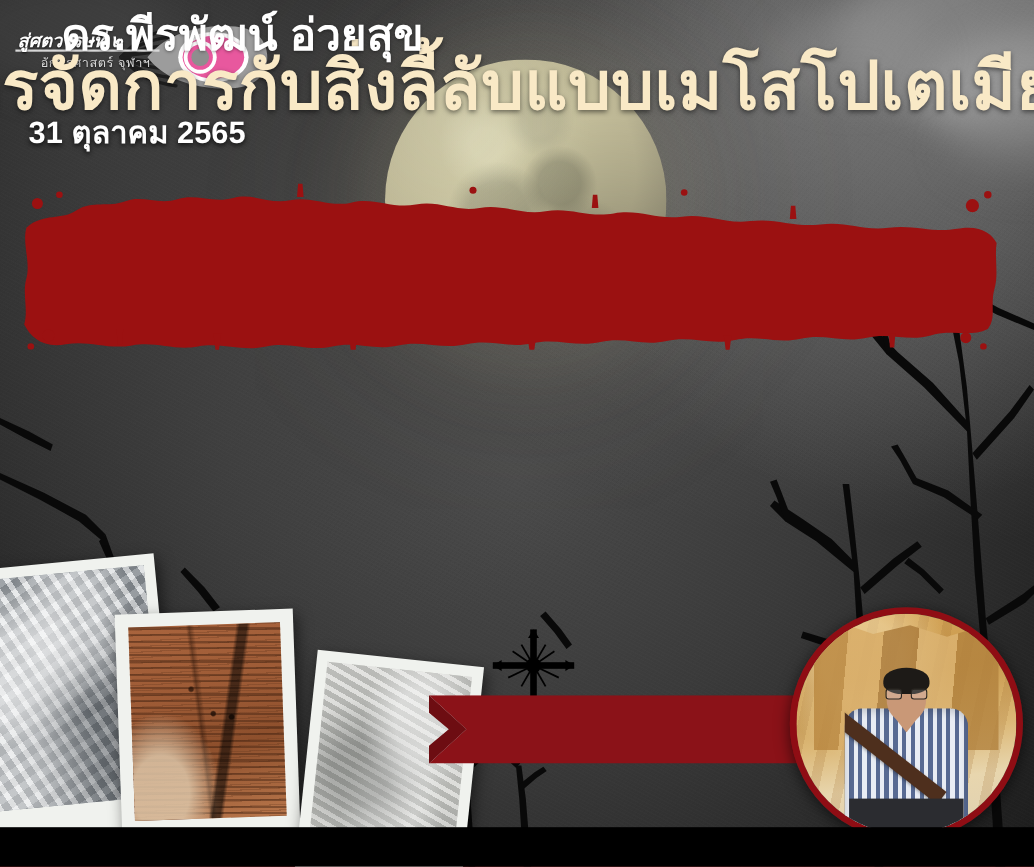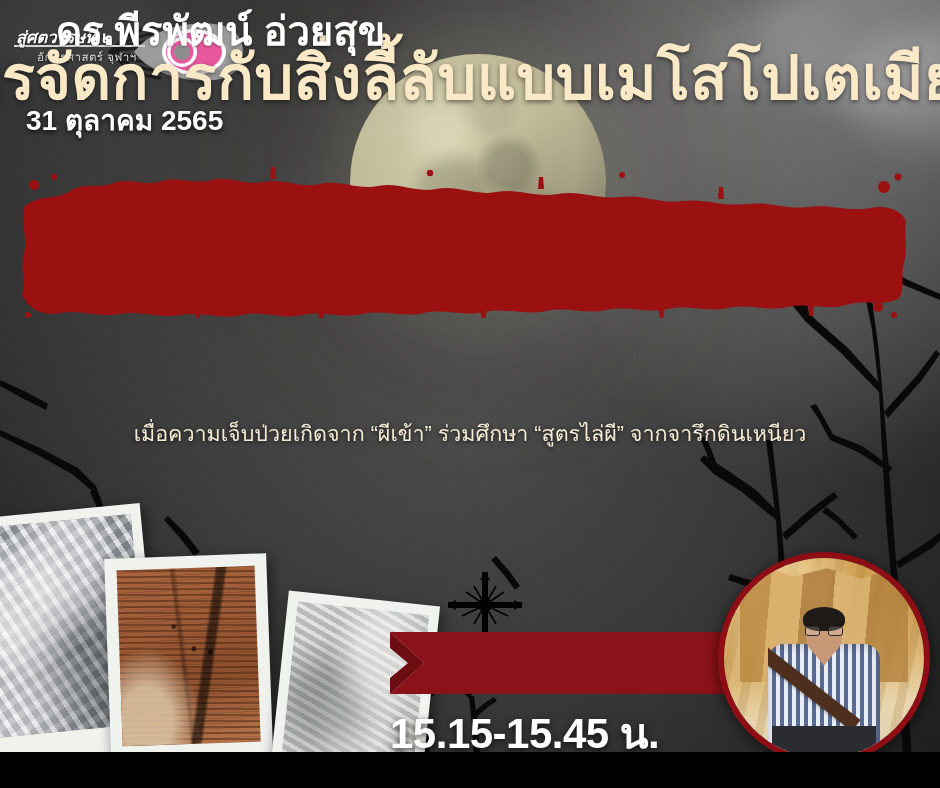--- a/index.html
+++ b/index.html
@@ -474,42 +474,40 @@
         <circle cx="860" cy="144" r="5"></circle>
           <circle cx="876" cy="152" r="3"></circle>
         <circle cx="412" cy="10" r="3.2"></circle>
           <circle cx="604" cy="12" r="3"></circle>
       </g>
     </svg>
   </div>
   <div class="title-text">การจัดการกับสิ่งลี้ลับแบบเมโสโปเตเมีย</div>
 
   <div class="desc">
-    <div>เมื่อความเจ็บป่วยเกิดจาก “ผีเข้า” ร่วมศึกษา “สูตรไล่ผี” จากจารึกดินเหนียว</div>
   </div>
 
   <div class="polaroid" id="photo-relief">
     <div class="ph"></div>
   </div>
   <div class="polaroid" id="photo-tablet">
     <div class="ph"></div>
   </div>
   <div class="polaroid" id="photo-lamassu">
     <div class="ph"></div>
   </div>
 
   <div class="ribbon">
     <svg width="450" height="62" viewBox="0 0 450 62" preserveAspectRatio="none" aria-hidden="true">
       <path fill="#8B1218" d="M0 0 L450 0 L450 62 L0 62 L34 31 Z"></path>
       <path fill="#6d0d12" d="M0 0 L34 31 L0 62 L0 46 L18 31 L0 16 Z"></path>
     </svg>
   </div>
   <div class="ribbon-label">ดร.พีรพัฒน์ อ่วยสุข</div>
 
-  <div class="time">15.15-15.45 น.</div>
 
   <div class="portrait">
     <div class="bg"></div>
     <div class="rock"></div>
     <div class="shirt"></div>
     <div class="strap"></div>
     <div class="collar"></div>
     <div class="pants"></div>
     <div class="head"></div>
     <div class="hair"></div>

